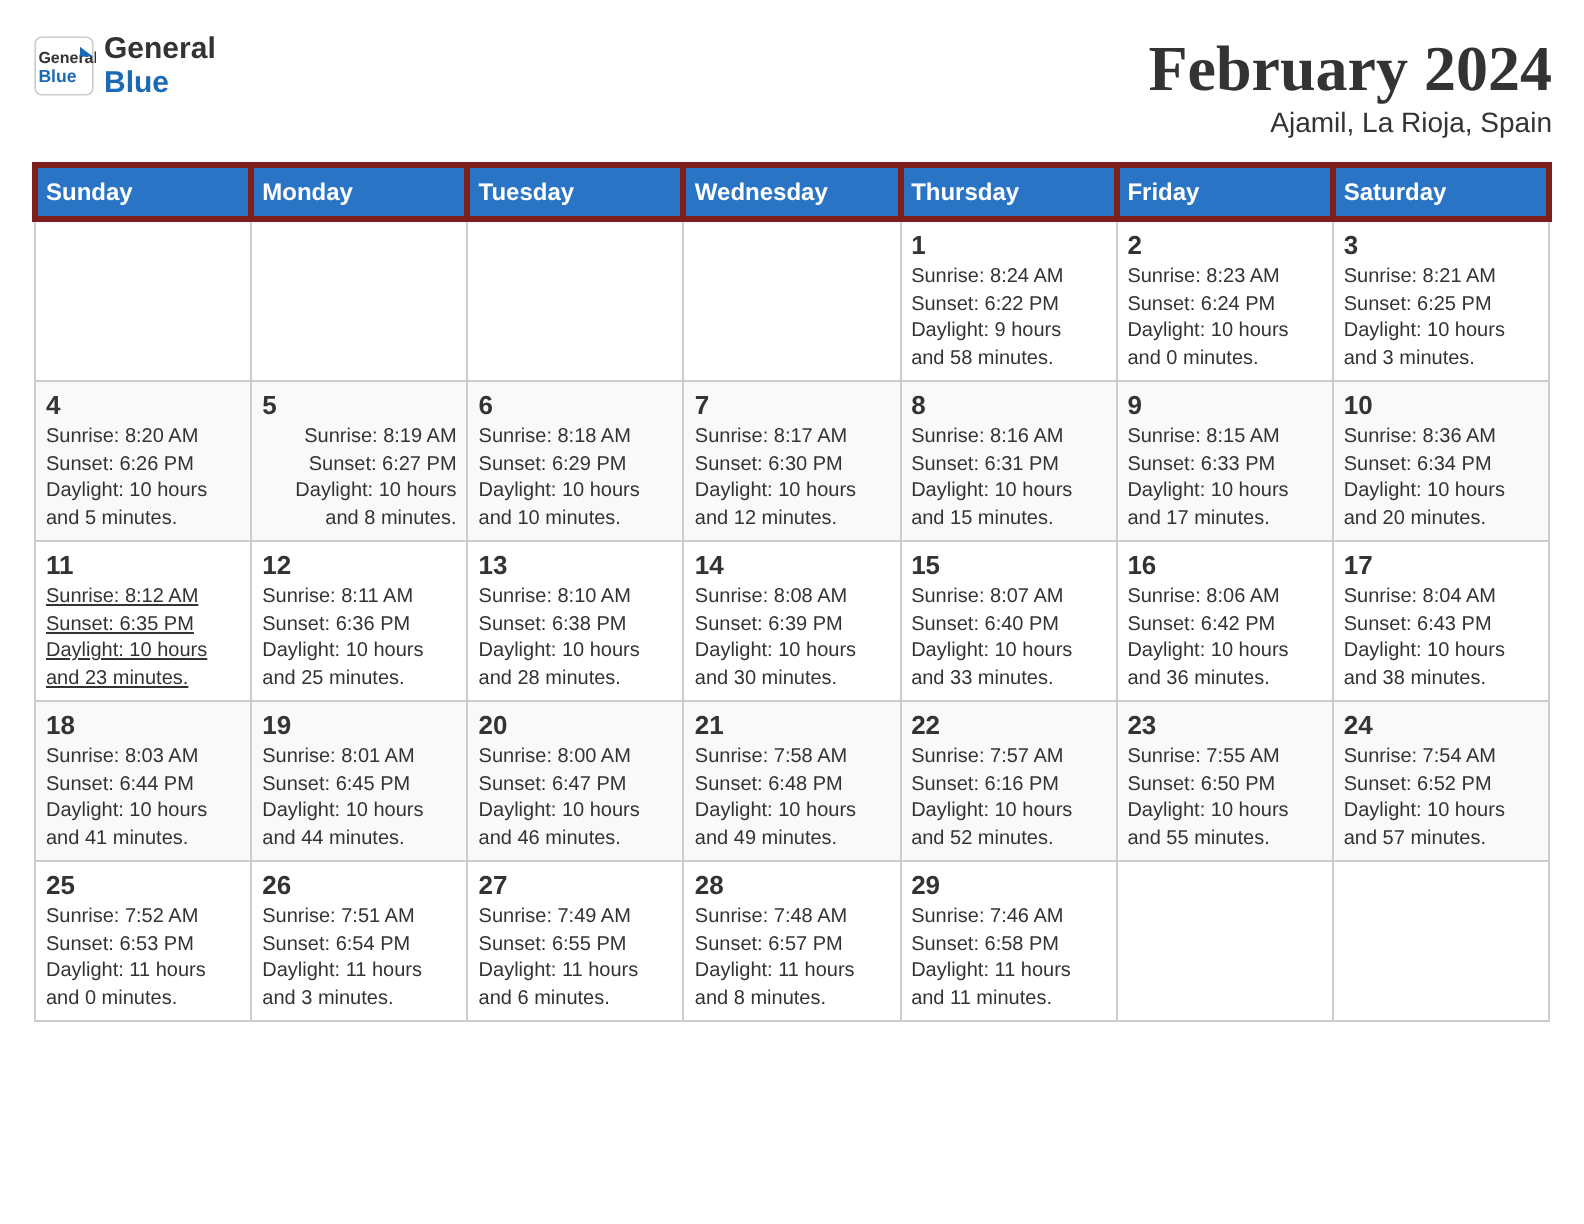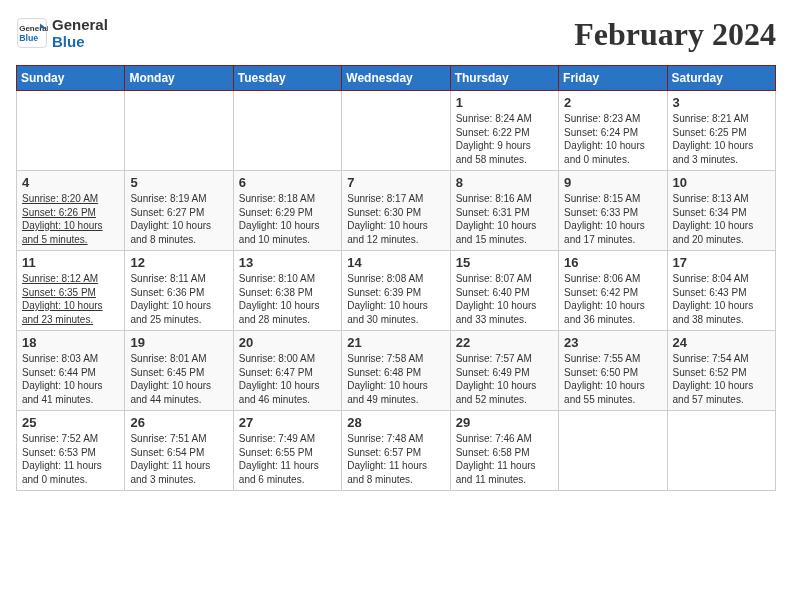--- a/index.html
+++ b/index.html
@@ -43,21 +43,21 @@
       border-collapse: collapse;
       font-size: 10.5px;
     }
     th {
       background-color: #2a74c5;
       color: #fff;
       padding: 5px 4px;
       text-align: left;
       font-size: 12px;
       font-weight: bold;
-      border: 1px solid #7f1d1d;
+      border: 3px solid #7f1d1d;
     }
     td {
       border: 1px solid #ccc;
       vertical-align: top;
       padding: 4px 5px;
       height: 80px;
       width: 107px;
     }
     .day-number {
       font-size: 13px;
@@ -91,20 +91,21 @@
       <text x="4" y="30" font-size="11" font-weight="bold" fill="#1a6ab5" font-family="Arial">Blue</text>
       <polygon points="30,8 38,14 30,14" fill="#1a6ab5"></polygon>
     </svg>
     <div>
       <div style="font-size:15px;font-weight:bold;color:#333;">General</div>
       <div style="font-size:15px;font-weight:bold;color:#1a6ab5;">Blue</div>
     </div>
   </div>
   <div class="title-section">
     <div class="month-title">February 2024</div>
+    <div class="location">Ajamil, La Rioja, Spain</div>
   </div>
 </div>
 
 <table>
   <thead>
     <tr>
     <th>Sunday</th>
         <th>Monday</th>
         <th>Tuesday</th>
         <th>Wednesday</th>
@@ -137,28 +138,28 @@
           <div class="day-number">3</div>
           <div class="day-info" style="white-space: pre-line;">Sunrise: 8:21 AM
 Sunset: 6:25 PM
 Daylight: 10 hours
 and 3 minutes.</div>
         </td>
       </tr>
       <tr>
         <td>
           <div class="day-number">4</div>
-          <div class="day-info" style="white-space: pre-line; text-decoration: underline;">Sunrise: 8:20 AM
+          <div class="day-info" style="white-space: pre-line;">Sunrise: 8:20 AM
 Sunset: 6:26 PM
 Daylight: 10 hours
 and 5 minutes.</div>
         </td>
         <td>
           <div class="day-number">5</div>
-          <div class="day-info" style="white-space: pre-line;">Sunrise: 8:19 AM
+          <div class="day-info" style="white-space: pre-line; text-align: right;">Sunrise: 8:19 AM
 Sunset: 6:27 PM
 Daylight: 10 hours
 and 8 minutes.</div>
         </td>
         <td>
           <div class="day-number">6</div>
           <div class="day-info" style="white-space: pre-line;">Sunrise: 8:18 AM
 Sunset: 6:29 PM
 Daylight: 10 hours
 and 10 minutes.</div>
@@ -179,21 +180,21 @@
         </td>
         <td>
           <div class="day-number">9</div>
           <div class="day-info" style="white-space: pre-line;">Sunrise: 8:15 AM
 Sunset: 6:33 PM
 Daylight: 10 hours
 and 17 minutes.</div>
         </td>
         <td>
           <div class="day-number">10</div>
-          <div class="day-info" style="white-space: pre-line;">Sunrise: 8:13 AM
+          <div class="day-info" style="white-space: pre-line;">Sunrise: 8:36 AM
 Sunset: 6:34 PM
 Daylight: 10 hours
 and 20 minutes.</div>
         </td>
       </tr>
       <tr>
         <td>
           <div class="day-number">11</div>
           <div class="day-info" style="white-space: pre-line; text-decoration: underline;">Sunrise: 8:12 AM
 Sunset: 6:35 PM
@@ -268,21 +269,21 @@
         <td>
           <div class="day-number">21</div>
           <div class="day-info" style="white-space: pre-line;">Sunrise: 7:58 AM
 Sunset: 6:48 PM
 Daylight: 10 hours
 and 49 minutes.</div>
         </td>
         <td>
           <div class="day-number">22</div>
           <div class="day-info" style="white-space: pre-line;">Sunrise: 7:57 AM
-Sunset: 6:49 PM
+Sunset: 6:16 PM
 Daylight: 10 hours
 and 52 minutes.</div>
         </td>
         <td>
           <div class="day-number">23</div>
           <div class="day-info" style="white-space: pre-line;">Sunrise: 7:55 AM
 Sunset: 6:50 PM
 Daylight: 10 hours
 and 55 minutes.</div>
         </td>

